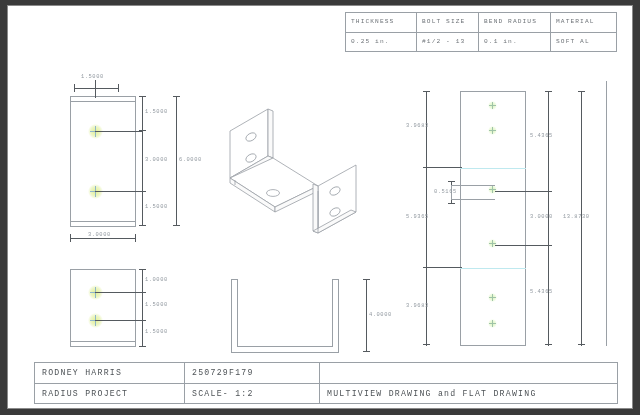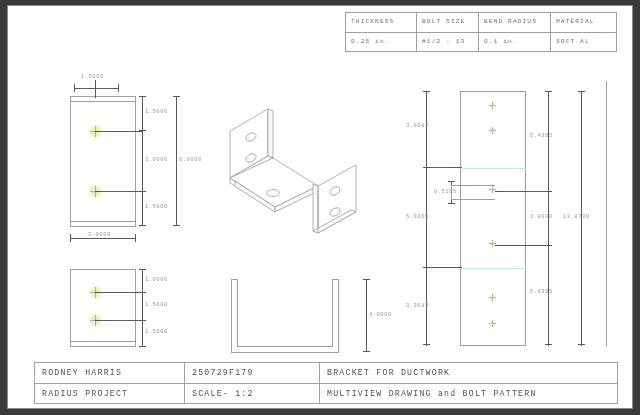--- a/index.html
+++ b/index.html
@@ -238,18 +238,17 @@
     <div class="ln lnh" style="left:0;top:41px;width:584px;"></div>
     <div class="ln lnv" style="left:0;top:0;height:42px;"></div>
     <div class="ln lnv" style="left:150px;top:0;height:42px;"></div>
     <div class="ln lnv" style="left:285px;top:0;height:42px;"></div>
     <div class="ln lnv" style="left:583px;top:0;height:42px;"></div>
 
     <div class="bigtxt" style="left:8px;top:6px;">RODNEY HARRIS</div>
     <div class="bigtxt" style="left:8px;top:27px;">RADIUS PROJECT</div>
     <div class="bigtxt" style="left:158px;top:6px;">250729F179</div>
     <div class="bigtxt" style="left:158px;top:27px;">SCALE- 1:2</div>
-    <div class="bigtxt" style="left:293px;top:6px;">BRACKET FOR DUCTWORK</div>
-    <div class="bigtxt" style="left:293px;top:27px;">MULTIVIEW DRAWING and BOLT PATTERN</div>
+    <div class="bigtxt" style="left:293px;top:27px;">MULTIVIEW DRAWING and FLAT DRAWING</div>
   </div>
 
  </div>
 </div>
 
 </body></html>

